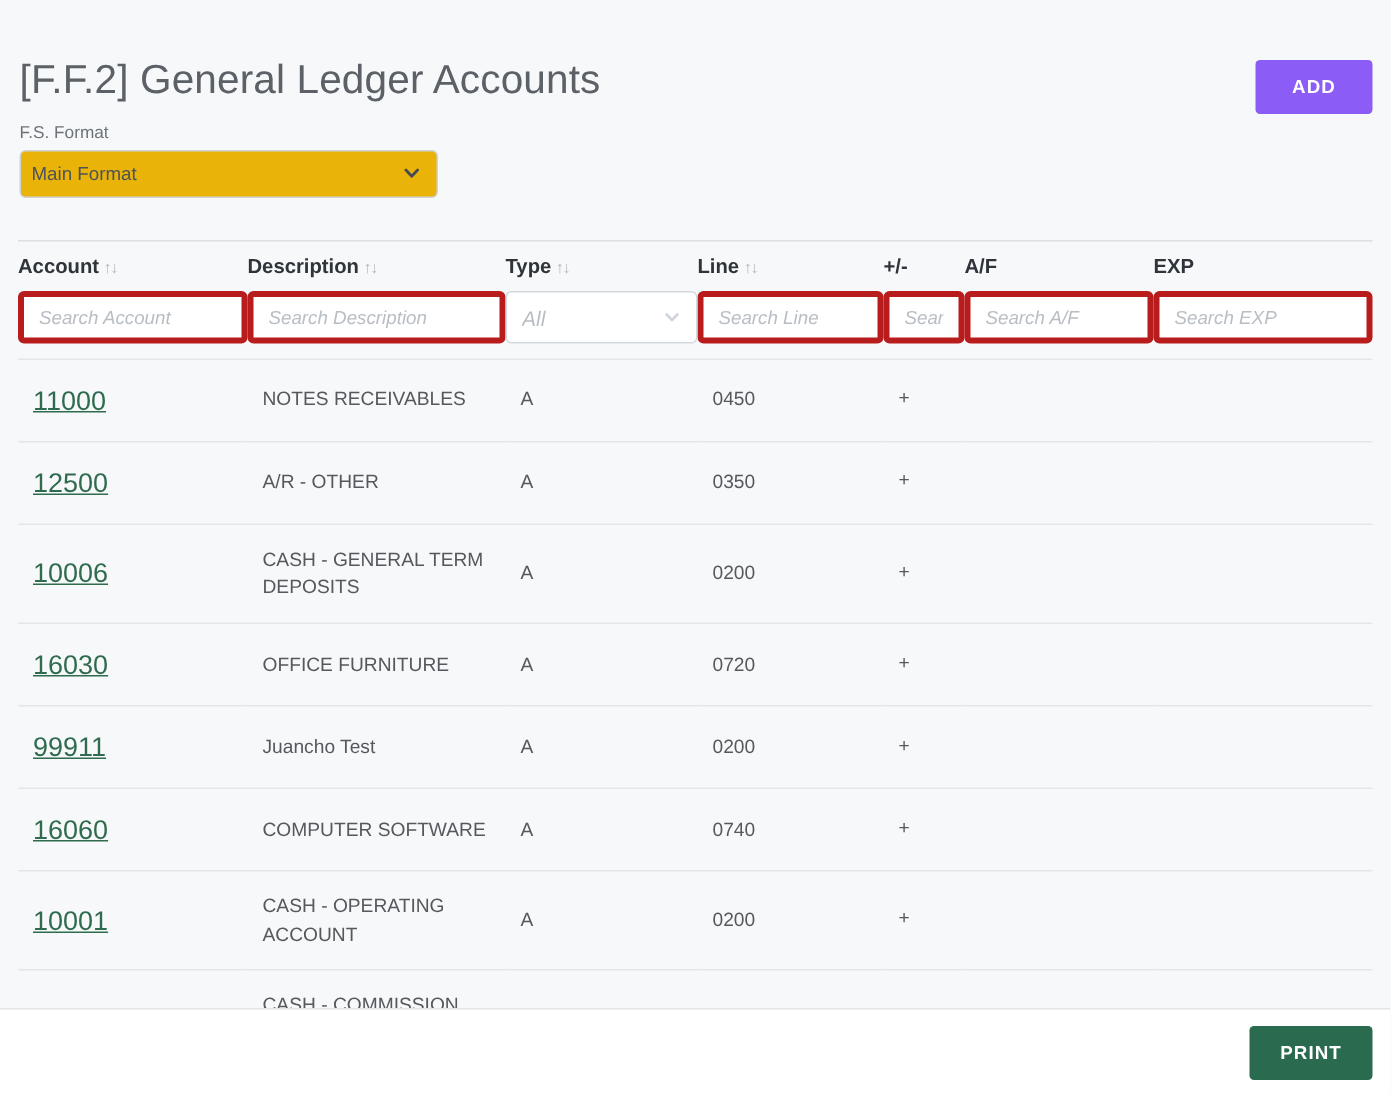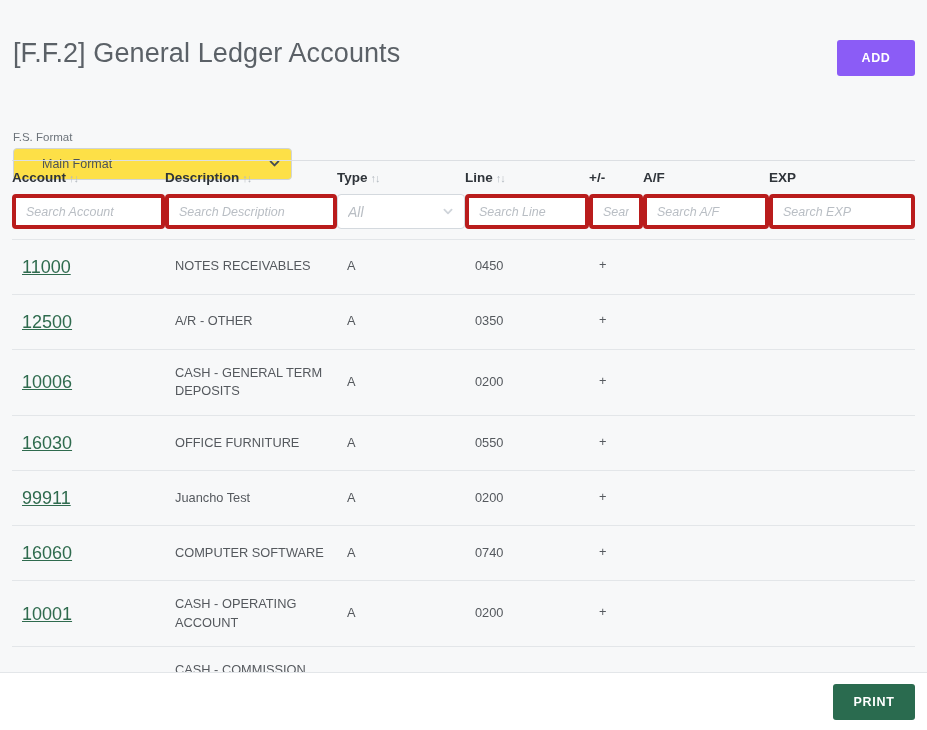--- a/index.html
+++ b/index.html
@@ -49,29 +49,28 @@
 
   
   .format-block {
     position: absolute;
     left: 13px; top: 83px;
   }
   .format-label {
     font-size: 11.5px;
     color: #6c737a;
     margin-bottom: 5px;
-    margin-top: 48px;
   }
   .select-wrap { position: relative; }
   .format-select {
     width: 279px; height: 32px;
-    background: #fde047;
+    background: #eab308;
     border: 1px solid #cfd4d9;
     border-radius: 4px;
-    padding: 0 26px 0 28px;
+    padding: 0 26px 0 7px;
     font-family: "Liberation Sans", sans-serif;
     font-size: 12.5px;
     color: #4c5359;
     appearance: none;
     -webkit-appearance: none;
     cursor: pointer;
     line-height: 30px;
   }
   .chev {
     position: absolute;
@@ -323,21 +322,21 @@
             <td>A</td>
             <td>0200</td>
             <td class="sign-cell">+</td>
             <td></td>
             <td></td>
           </tr>
           <tr>
             <td><span class="acct-link">16030</span></td>
             <td>OFFICE FURNITURE</td>
             <td>A</td>
-            <td>0550</td>
+            <td>0720</td>
             <td class="sign-cell">+</td>
             <td></td>
             <td></td>
           </tr>
           <tr>
             <td><span class="acct-link">99911</span></td>
             <td>Juancho Test</td>
             <td>A</td>
             <td>0200</td>
             <td class="sign-cell">+</td>

